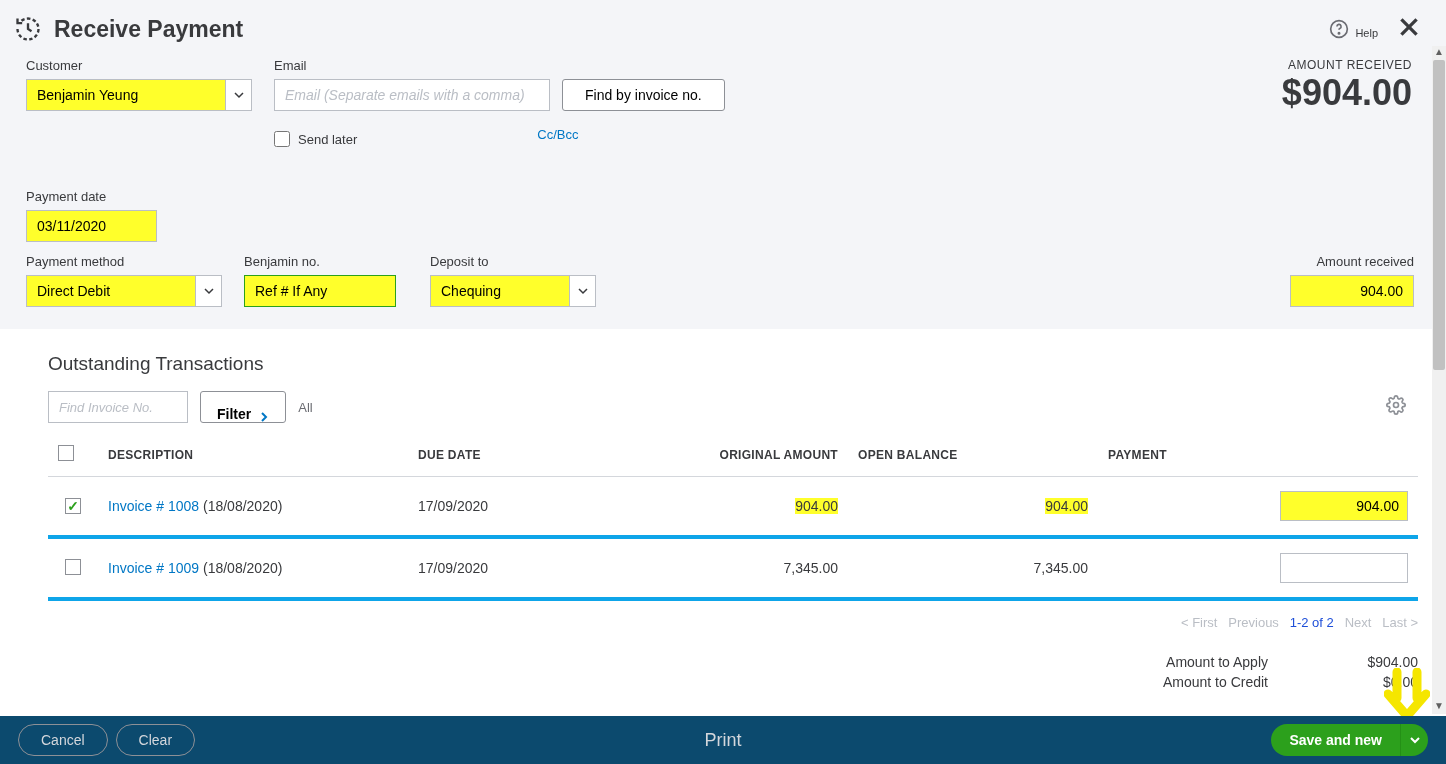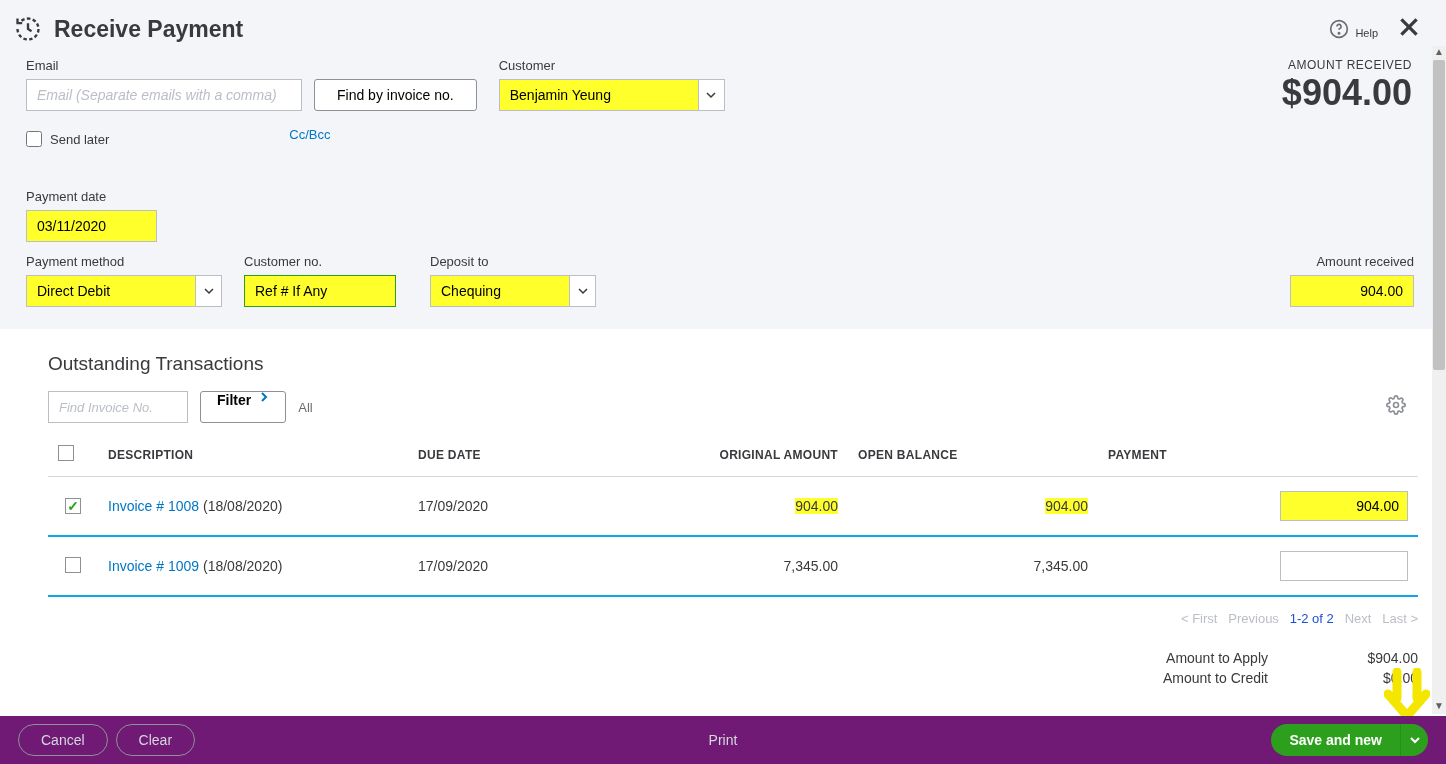--- a/index.html
+++ b/index.html
@@ -41,50 +41,50 @@
 .dep-input { width:140px; }
 .amt-rec-field { margin-left:auto; margin-right:6px;}
 .amt-rec-input { width:124px; text-align:right; }
 
 .hl { background: #ffff2b; }
 
 .main-content { padding: 24px 28px 0 48px; }
 .sec-title { font-size:19px; font-weight:400; color:#393a3d; margin-bottom:16px;}
 .filter-row { display:flex; align-items:center; gap:12px; margin-bottom:10px;}
 .find-inv { width:140px; height:32px; border:1px solid #babec5; padding:0 10px; font-size:13px;}
-.filter-btn { height:32px; padding:0 16px; border:1px solid #8d9096; border-radius:3px; background:#fff; font-size:14px; font-weight:600; display:flex; align-items:flex-start; gap:8px; cursor:pointer;}
+.filter-btn { height:32px; padding:0 16px; border:1px solid #8d9096; border-radius:3px; background:#fff; font-size:14px; font-weight:600; display:flex; align-items:flex-end; gap:8px; cursor:pointer;}
 .all-txt { font-size:13px; color:#6b6c72;}
 .gear-right { position:absolute; right:40px; color:#8d9096; cursor:pointer;}
 
 table.tx { width:100%; border-collapse:collapse; margin-top:6px;}
 table.tx th { text-align:left; font-size:12px; font-weight:700; padding:12px 10px; border-bottom:1px solid #d4d7dc; letter-spacing:0.3px;}
-table.tx td { padding:14px 10px; border-bottom:2px solid #0ea5e9; font-size:14px; vertical-align:middle;}
+table.tx td { padding:14px 10px; border-bottom:4px solid #0ea5e9; font-size:14px; vertical-align:middle;}
 .col-chk { width:50px; text-align:center;}
 .col-desc { width:310px;}
 .col-due { width:200px;}
 .col-orig { text-align:right; width:240px;}
 .col-open { text-align:right; width:250px;}
 .col-pay { text-align:right; }
 .inv-link{ color:#0077c5; cursor:pointer;}
 .pay-input { width:128px; height:30px; border:1px solid #babec5; text-align:right; padding:0 8px; font-size:14px;}
 .chk-box { width:16px; height:16px; border:1px solid #8d9096; display:inline-flex; align-items:center; justify-content:center; cursor:pointer; background:#fff;}
 .chk-box.checked::after { content:'✓'; color:#2ca01c; font-weight:bold; font-size:14px;}
 
 .pager { text-align:right; font-size:13px; color:#babec5; margin-top:14px;}
 .pager .current{ color:#1d4ed8;}
 
 .totals { text-align:right; margin-top:24px; font-size:14px;}
 .totals-row { display:flex; justify-content:flex-end; gap:70px; margin-bottom:4px;}
 .totals-row .tv { width:80px; text-align:right;}
 
 .arrow-annot { position:absolute; right:16px; bottom:40px; }
 
-.bottom-bar { position:absolute; left:0; right:0; bottom:0; height:48px; background:#701a75; display:flex; align-items:center; padding:0 18px;}
+.bottom-bar { position:absolute; left:0; right:0; bottom:0; height:48px; background:#0c4a6e; display:flex; align-items:center; padding:0 18px;}
 .pill-btn { height:32px; padding:0 22px; border:1px solid #8d9096; color:#d4d7dc; background:transparent; border-radius:16px; font-size:14px; cursor:pointer; margin-right:8px;}
-.print-link { color:#d4d7dc; font-size:14px; position:absolute; left:50%; transform:translateX(-50%); cursor:pointer;}
+.print-link { color:#d4d7dc; font-size:18px; position:absolute; left:50%; transform:translateX(-50%); cursor:pointer;}
 .save-btn-wrap { margin-left:auto; display:flex;}
 .save-btn { height:32px; background:#2ca01c; color:#fff; border:none; padding:0 18px; border-radius:16px 0 0 16px; font-size:14px; font-weight:600; cursor:pointer;}
 .save-caret { height:32px; width:28px; background:#2ca01c; border:none; border-left:1px solid #249016; border-radius:0 16px 16px 0; color:#fff; cursor:pointer; display:flex; align-items:center; justify-content:center;}
 
 .scrollbar-fake { position:absolute; right:0; top:60px; bottom:50px; width:14px; background:#f0f0f0;}
 .scrollbar-thumb { position:absolute; right:1px; top:0; width:12px; height:310px; background:#c1c1c1; border-radius:2px;}
 .scroll-arrow { position:absolute; right:0; width:14px; height:14px; font-size:10px; text-align:center; color:#606060; background:#f0f0f0; }
 .scroll-arrow.top{ top:46px;}
 .scroll-arrow.bot{ bottom:50px;}
 
@@ -114,43 +114,43 @@
     <svg width="26" height="26" viewBox="0 0 24 24" stroke="#393a3d" stroke-width="3">
         <line x1="5" y1="5" x2="19" y2="19"></line>
         <line x1="19" y1="5" x2="5" y2="19"></line>
       </svg>
   </span>
 </div>
 
 <div class="form-area">
 
   <div class="field-group">
-    <span class="field-label">Email</span>
-    <div style="display:flex; align-items:center;">
-      <input class="text-input email-input" placeholder="Email (Separate emails with a comma)" style="">
-      <button class="find-btn">Find by invoice no.</button>
-    </div>
-    <div class="send-row">
-      <label class="send-later">
-        <input type="checkbox" style="">
-          <span>Send later</span>
-      </label>
-      <span class="ccbcc">Cc/Bcc</span>
-    </div>
-  </div>
-
-  <div class="field-group">
     <span class="field-label">Customer</span>
     <div class="combo-wrap">
       <input class="combo-input hl" value="Benjamin Yeung" style="">
       <div class="combo-btn">
         <svg width="10" height="10" viewBox="0 0 10 10">
             <path d="M1 3 L5 7 L9 3" fill="none" stroke="#393a3d" stroke-width="1.5"></path>
           </svg>
       </div>
+    </div>
+  </div>
+
+  <div class="field-group">
+    <span class="field-label">Email</span>
+    <div style="display:flex; align-items:center;">
+      <input class="text-input email-input" placeholder="Email (Separate emails with a comma)" style="">
+      <button class="find-btn">Find by invoice no.</button>
+    </div>
+    <div class="send-row">
+      <label class="send-later">
+        <input type="checkbox" style="">
+          <span>Send later</span>
+      </label>
+      <span class="ccbcc">Cc/Bcc</span>
     </div>
   </div>
 
   <div class="amount-received-block">
     <div class="amount-received-label">AMOUNT RECEIVED</div>
     <div class="amount-received-value">$904.00</div>
   </div>
 
   <div class="row2">
     <div class="field-group">
@@ -166,21 +166,21 @@
         <input class="combo-input pm-input hl" value="Direct Debit" style="">
         <div class="combo-btn">
             <svg width="10" height="10" viewBox="0 0 10 10">
               <path d="M1 3 L5 7 L9 3" fill="none" stroke="#393a3d" stroke-width="1.5"></path>
             </svg>
           </div>
       </div>
     </div>
 
     <div class="field-group">
-      <span class="field-label">Customer no.</span>
+      <span class="field-label">Benjamin no.</span>
       <input class="text-input ref-input hl" value="Ref # If Any" style="">
     </div>
 
     <div class="field-group" style="margin-left:12px;">
       <span class="field-label">Deposit to</span>
       <div class="combo-wrap">
         <input class="combo-input dep-input hl" value="Chequing" style="">
         <div class="combo-btn">
             <svg width="10" height="10" viewBox="0 0 10 10">
               <path d="M1 3 L5 7 L9 3" fill="none" stroke="#393a3d" stroke-width="1.5"></path>

